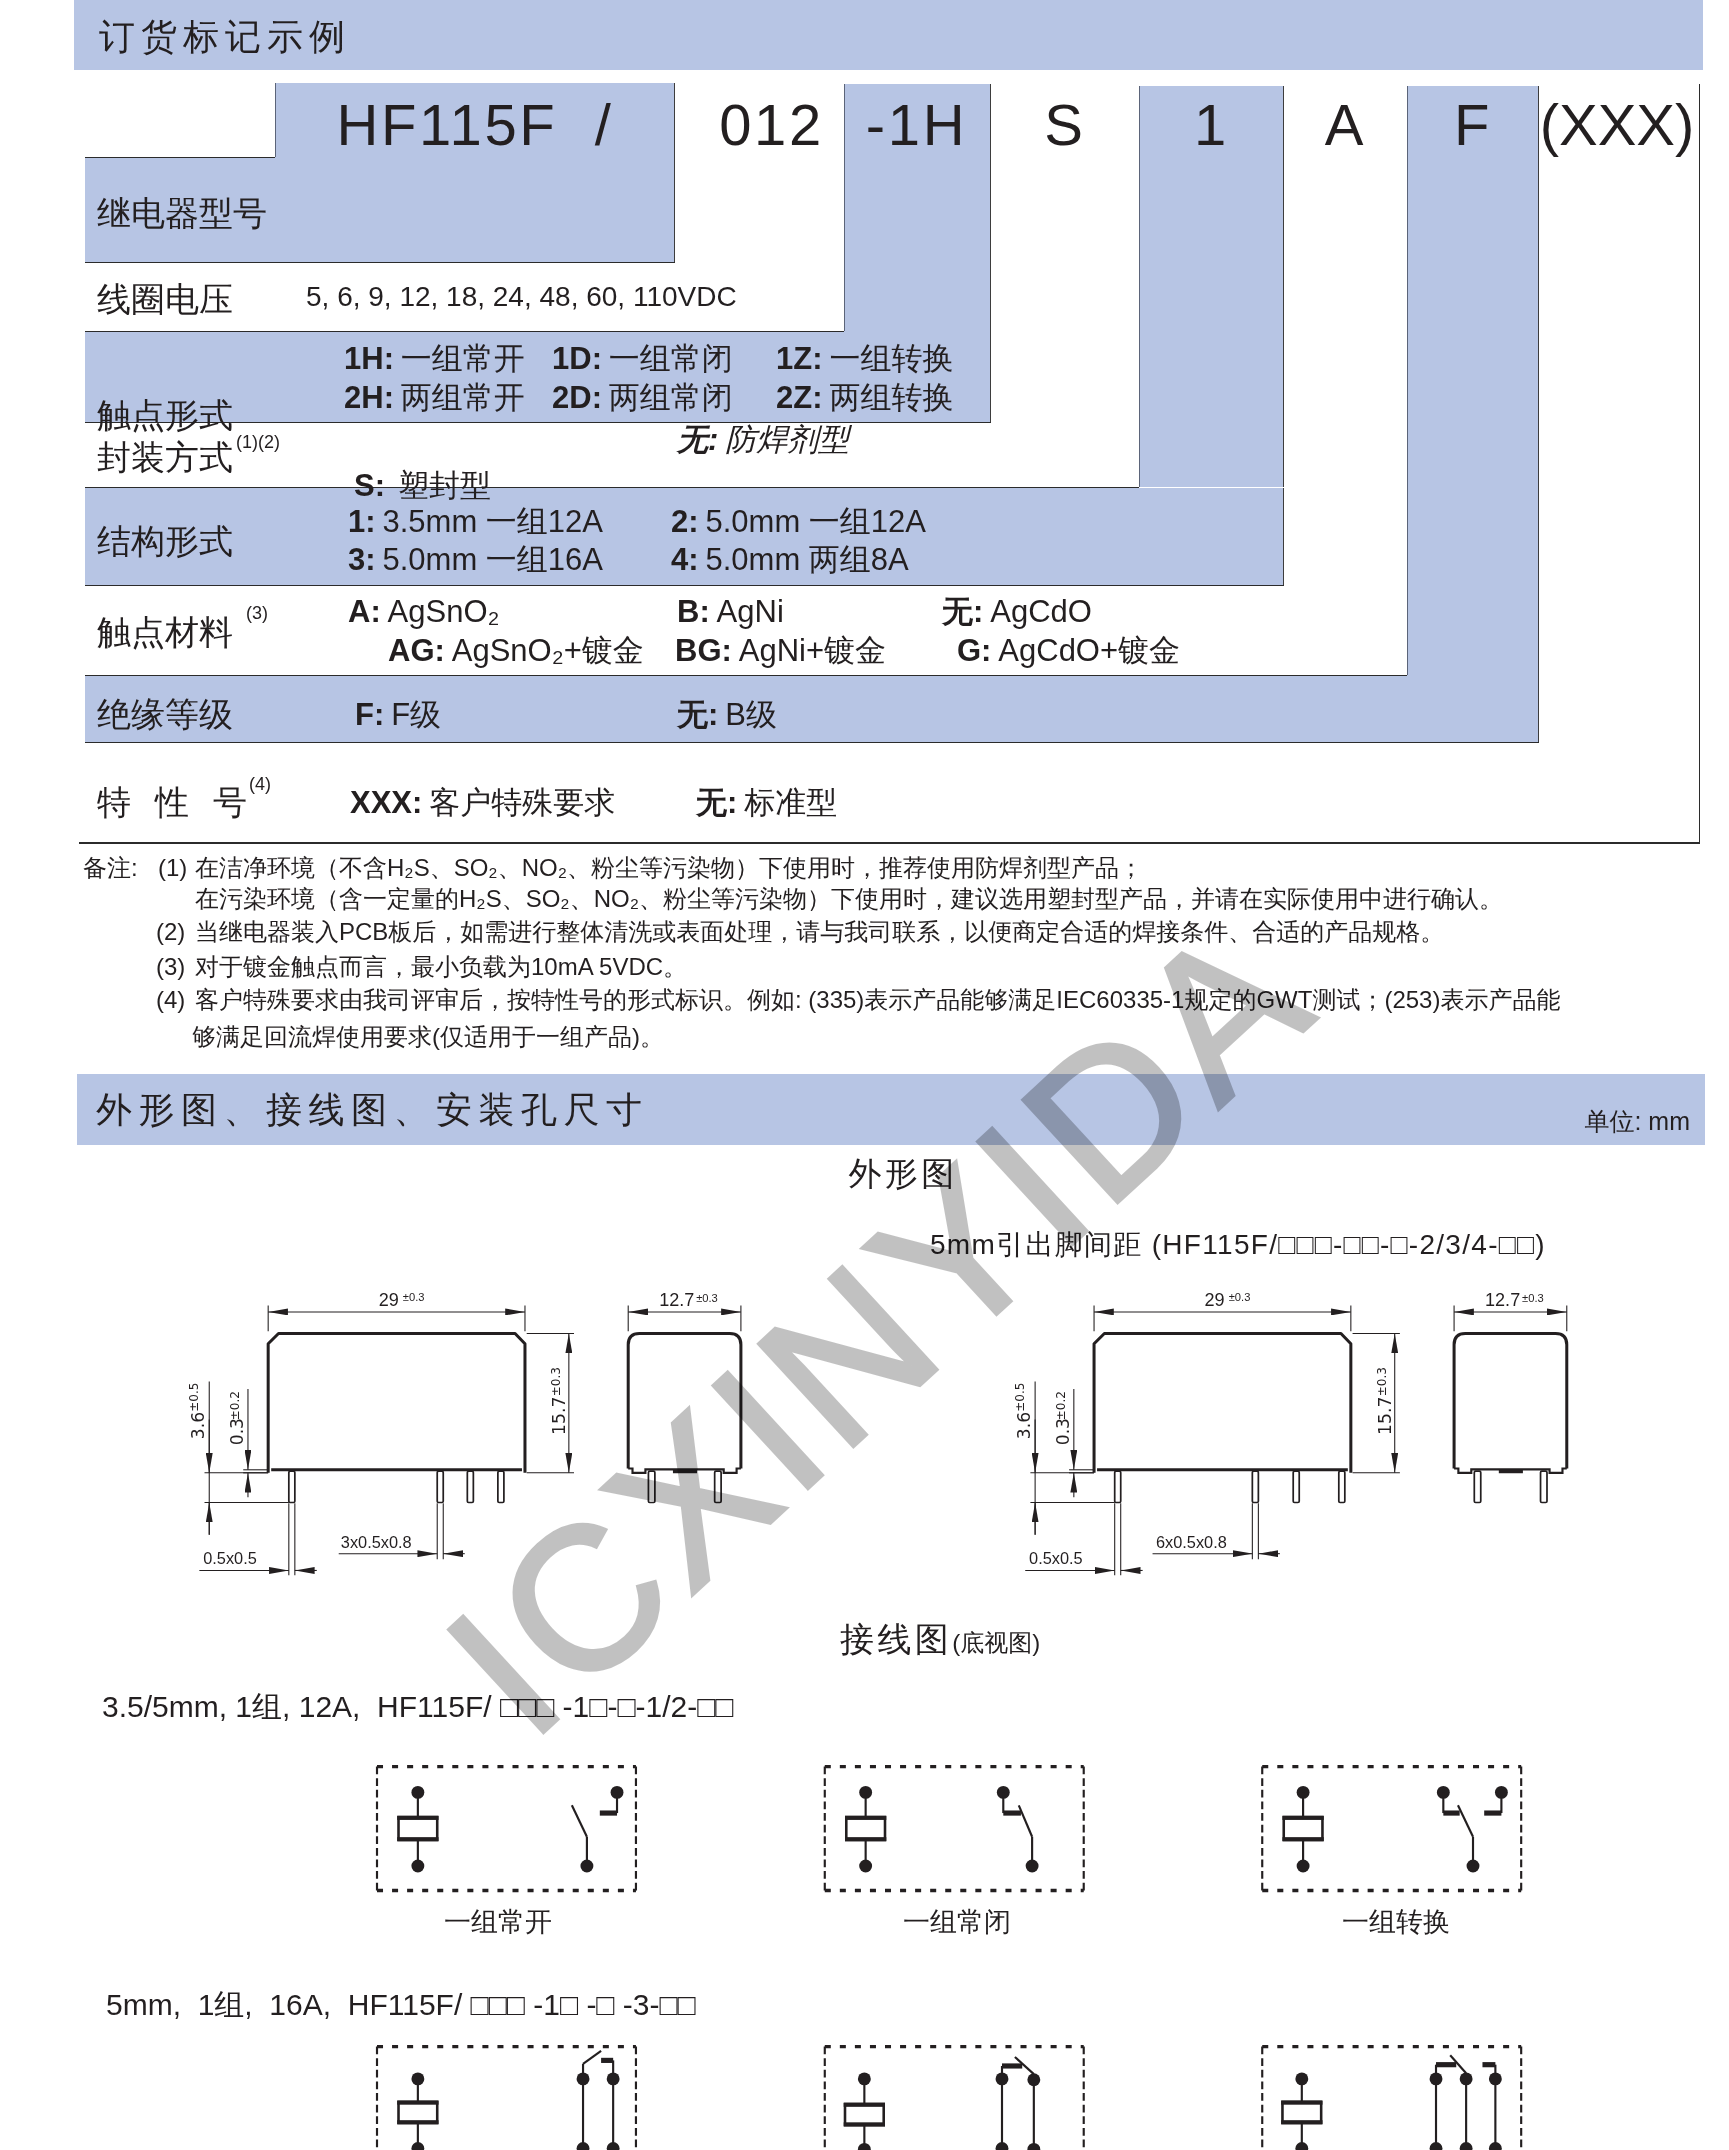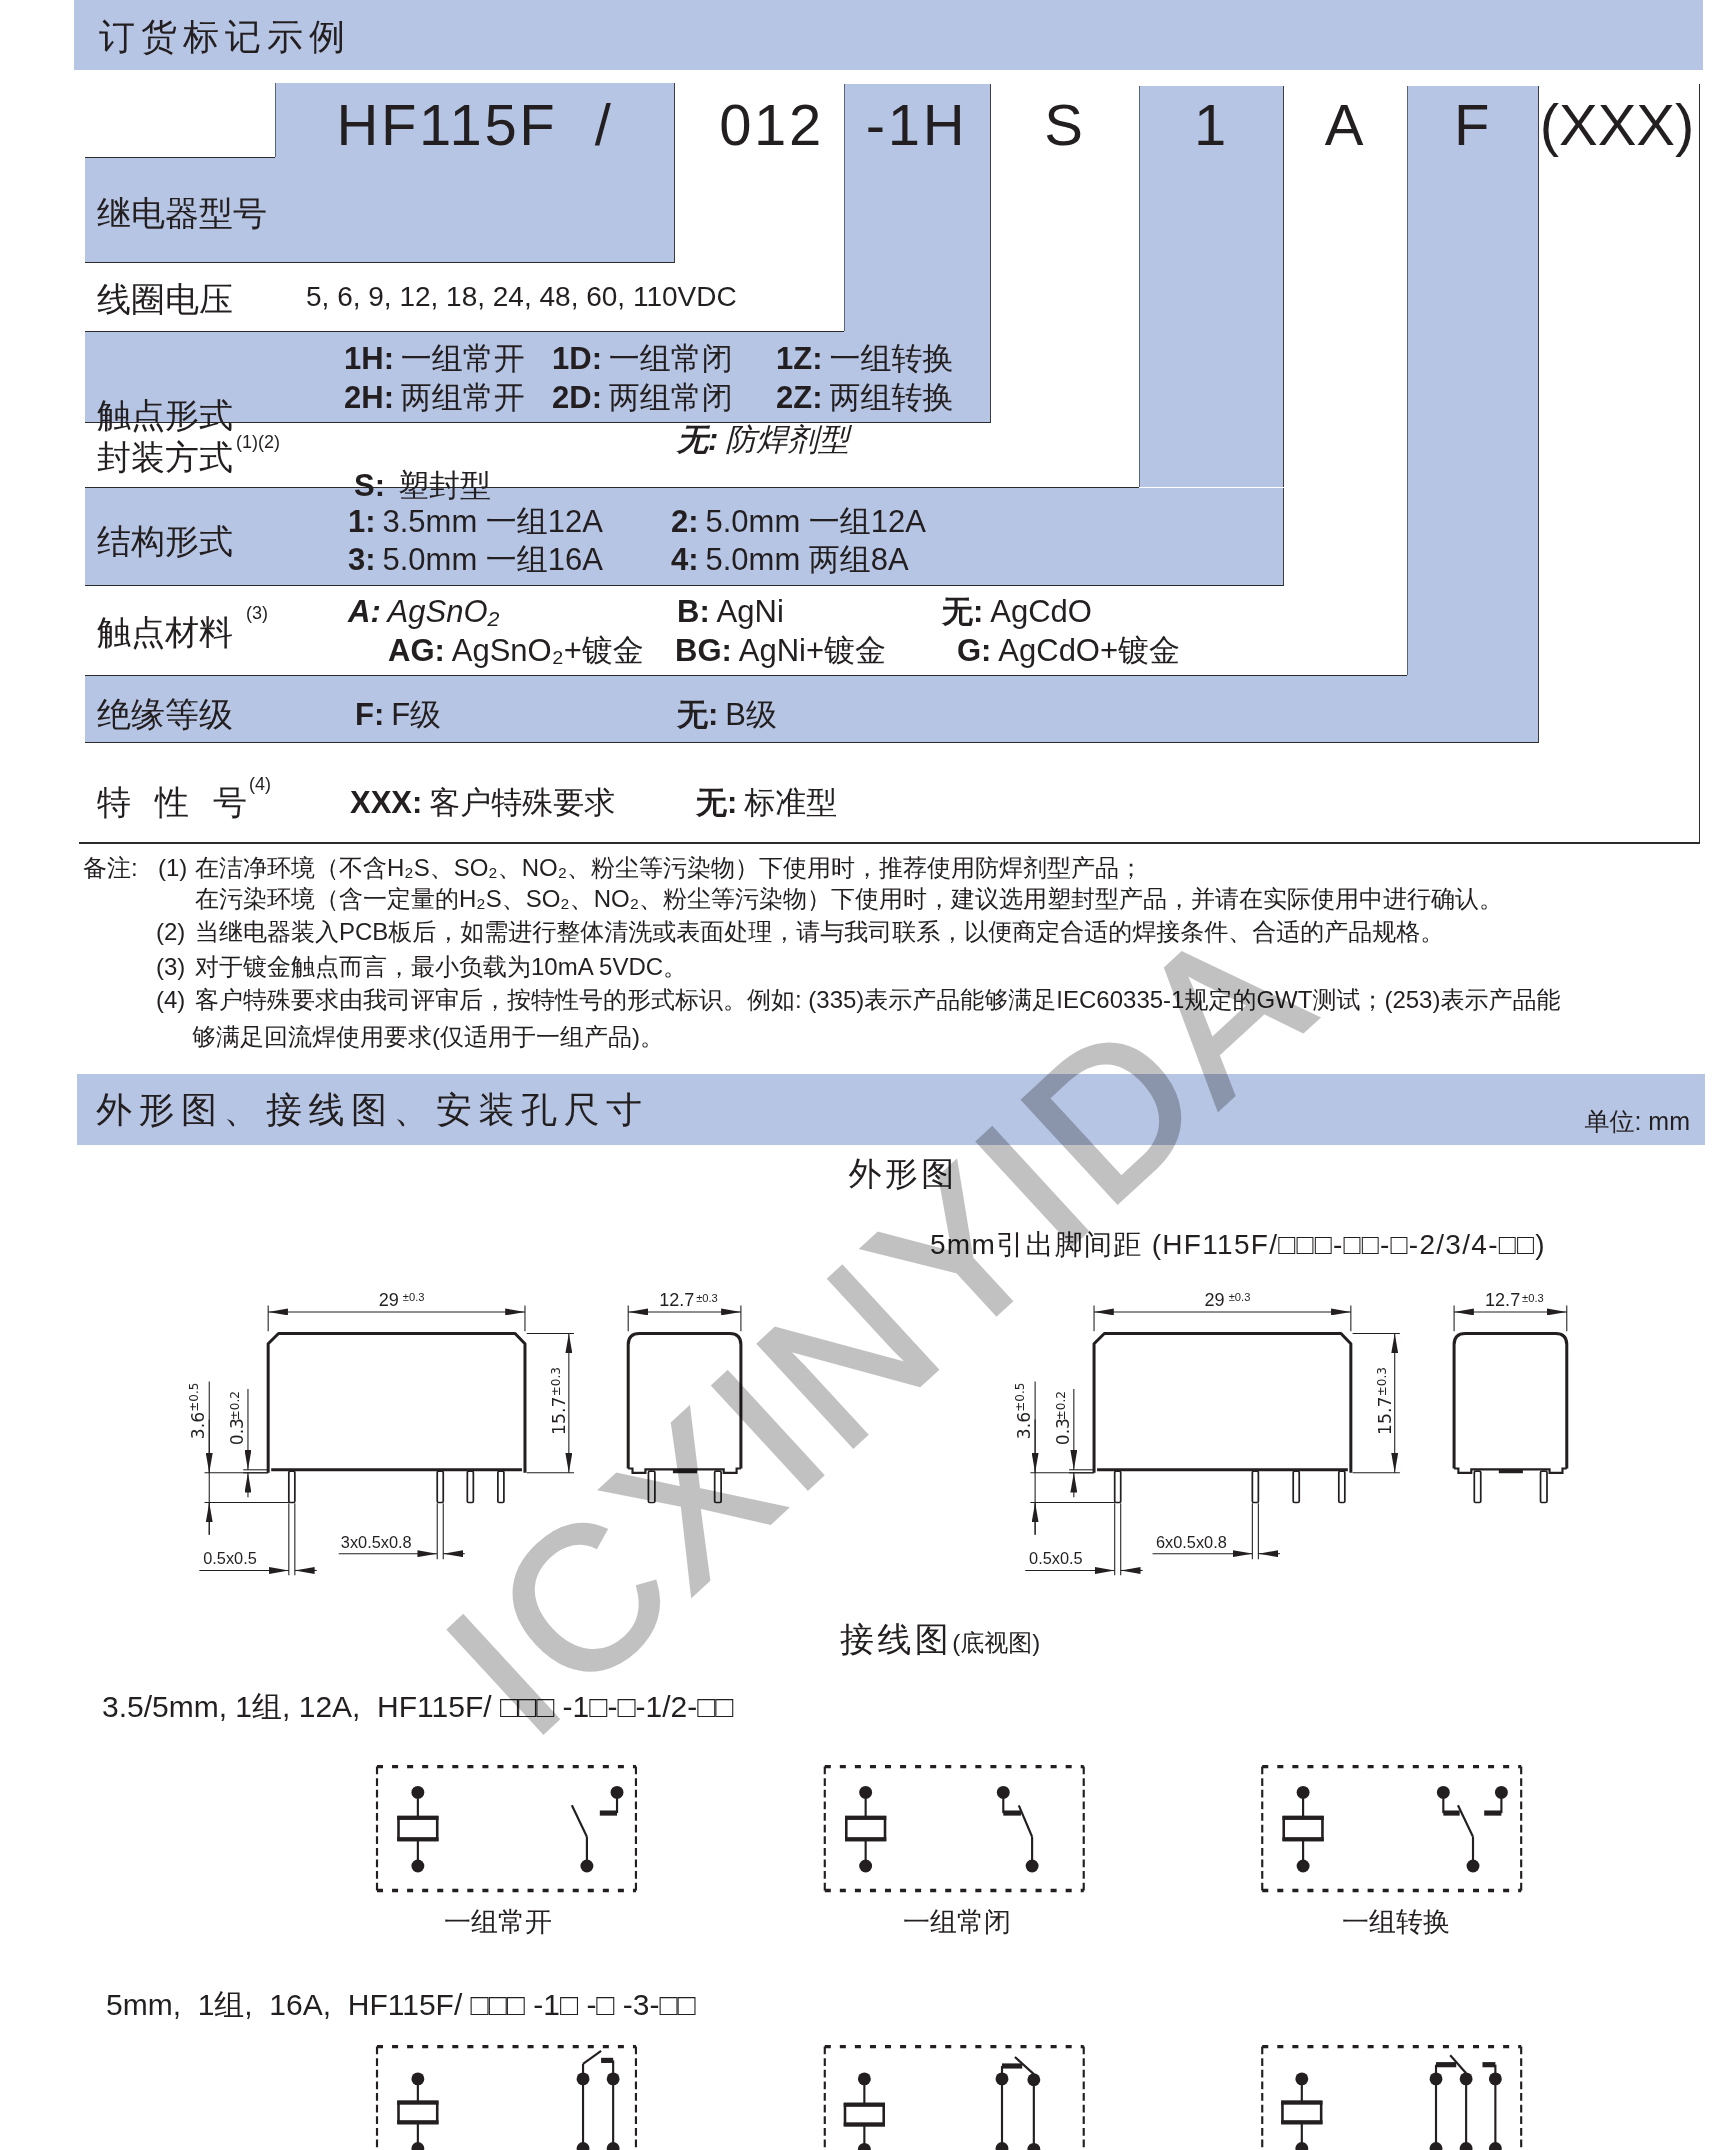--- a/index.html
+++ b/index.html
@@ -104,21 +104,21 @@
   <div class="t opt" style="left:776px;top:382px;"><b>2Z:</b><span class="ot">两组转换</span></div>
 
   <div class="t opt" style="left:354px;top:442px;margin-top:28px;"><b>S:</b><span class="ot" style="margin-left:13px;">塑封型</span></div>
   <div class="t opt" style="left:677px;top:424px;font-style:italic;"><b>无:</b><span class="ot">防焊剂型</span></div>
 
   <div class="t opt" style="left:348px;top:506px;"><b>1:</b><span class="ot">3.5mm 一组12A</span></div>
   <div class="t opt" style="left:671px;top:506px;"><b>2:</b><span class="ot">5.0mm 一组12A</span></div>
   <div class="t opt" style="left:348px;top:544px;"><b>3:</b><span class="ot">5.0mm 一组16A</span></div>
   <div class="t opt" style="left:671px;top:544px;"><b>4:</b><span class="ot">5.0mm 两组8A</span></div>
 
-  <div class="t opt" style="left:348px;top:596px;font-style:italic;"><b>A:</b><span class="ot">AgSnO₂</span></div>
+  <div class="t opt" style="left:348px;top:596px;"><b>A:</b><span class="ot">AgSnO₂</span></div>
   <div class="t opt" style="left:677px;top:596px;"><b>B:</b><span class="ot">AgNi</span></div>
   <div class="t opt" style="left:942px;top:596px;"><b>无:</b><span class="ot">AgCdO</span></div>
   <div class="t opt" style="left:348px;top:635px;margin-left:40px;"><b>AG:</b><span class="ot">AgSnO₂+镀金</span></div>
   <div class="t opt" style="left:675px;top:635px;"><b>BG:</b><span class="ot">AgNi+镀金</span></div>
   <div class="t opt" style="left:957px;top:635px;"><b>G:</b><span class="ot">AgCdO+镀金</span></div>
 
   <div class="t opt" style="left:355px;top:699px;"><b>F:</b><span class="ot">F级</span></div>
   <div class="t opt" style="left:677px;top:699px;"><b>无:</b><span class="ot">B级</span></div>
 
   <div class="t opt" style="left:350px;top:787px;"><b>XXX:</b><span class="ot">客户特殊要求</span></div>

